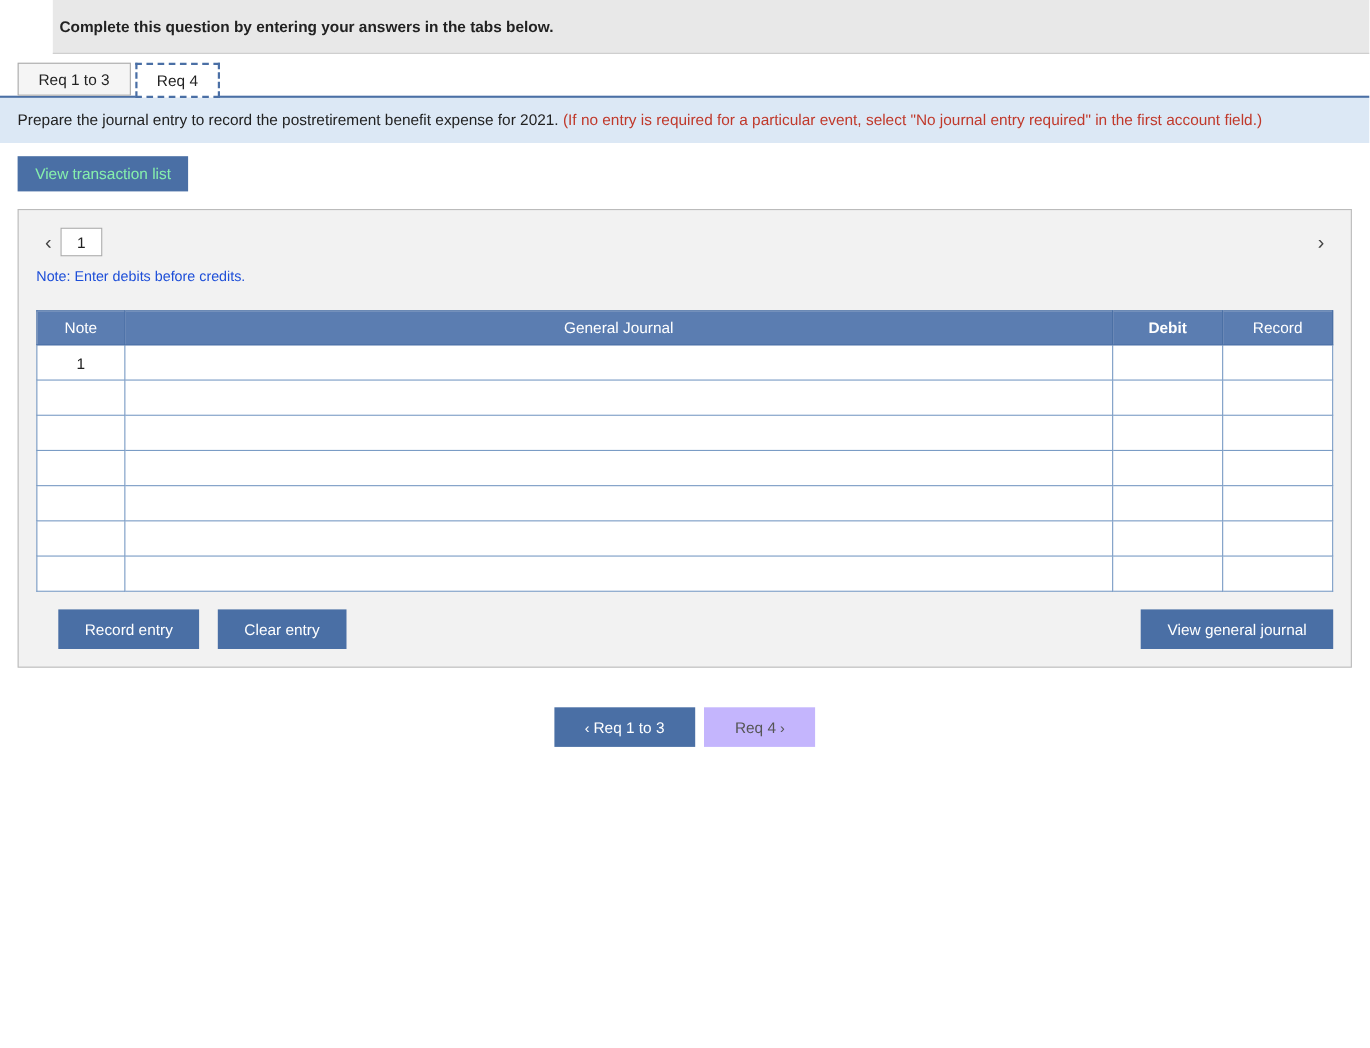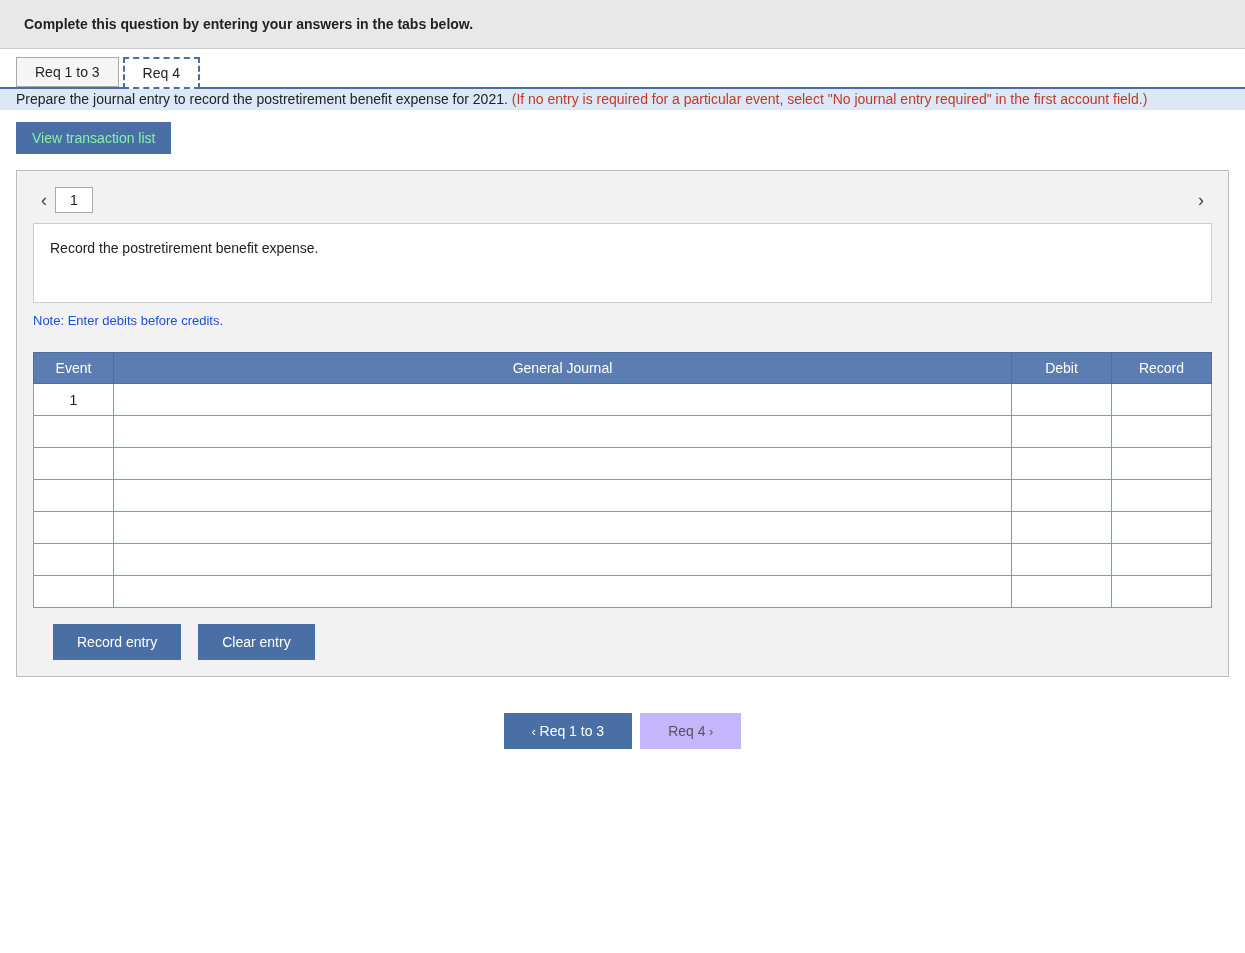--- a/index.html
+++ b/index.html
@@ -5,23 +5,24 @@
     * { box-sizing: border-box; margin: 0; padding: 0; }
     body {
       font-family: Arial, sans-serif;
       font-size: 14px;
       background: #fff;
       color: #222;
     }
 
     .top-instruction {
       background: #e8e8e8;
-      padding: 16px 24px;
+      padding: 16px 6px;
       font-weight: bold;
       border-bottom: 1px solid #ccc;
+      margin-left: 48px;
     }
 
     .tabs-row {
       display: flex;
       border-bottom: 2px solid #4a6fa5;
       padding: 8px 16px 0 16px;
       gap: 4px;
     }
 
     .tab {
@@ -39,21 +40,21 @@
       font-weight: normal;
     }
 
     .tab.req4 {
       border: 2px dashed #4a6fa5;
       background: #fff;
     }
 
     .instruction-box {
       background: #dce8f5;
-      padding: 0 16px;
+      padding: 10px 16px;
       color: #222;
       font-size: 14px;
       line-height: 1.5;
     }
 
     .instruction-box .red-text {
       color: #c0392b;
     }
 
     .view-transaction-btn {
@@ -133,21 +134,21 @@
       color: #fff;
       padding: 7px 10px;
       text-align: center;
       font-weight: normal;
       border: 1px solid #4a6fa5;
       font-size: 14px;
     }
 
     .journal-table th.event-col { width: 80px; }
     .journal-table th.journal-col { }
-    .journal-table th.debit-col { width: 100px; }
+    .journal-table th.debit-col { width: 100px; font-weight: bold; }
     .journal-table th.credit-col { width: 100px; }
 
     .journal-table td {
       border: 1px solid #7a9cc5;
       padding: 4px 6px;
       background: #fff;
       height: 32px;
     }
 
     .journal-table td.event-cell {
@@ -239,28 +240,27 @@
 
 <div class="worksheet-container">
 
 
   <div class="nav-row">
     <button class="nav-arrow">‹</button>
     <div class="tab-number">1</div>
     <button class="nav-arrow nav-right">›</button>
   </div>
 
-  <div class="description-box">Record the postretirement benefit expense.</div>
 
   <div class="note-text">Note: Enter debits before credits.</div>
 
   <table class="journal-table">
     <thead>
       <tr>
-        <th class="event-col">Event</th>
+        <th class="event-col">Note</th>
         <th class="journal-col">General Journal</th>
         <th class="debit-col">Debit</th>
         <th class="credit-col">Record</th>
       </tr>
     </thead>
     <tbody>
       <tr>
         <td class="event-cell">1</td>
         <td><input type="text" style=""></td>
         <td><input type="text" style=""></td>
@@ -301,20 +301,21 @@
         <td><input type="text" style=""></td>
         <td><input type="text" style=""></td>
         <td><input type="text" style=""></td>
       </tr>
     </tbody>
   </table>
 
   <div class="buttons-row">
     <button class="action-btn">Record entry</button>
     <button class="action-btn">Clear entry</button>
+    <button class="action-btn view-general-btn">View general journal</button>
   </div>
 
 </div>
 
 
 <div class="bottom-nav">
   <button class="bottom-btn prev">
     <span class="arrow">‹ </span><span>Req 1 to 3</span>
   </button>
   <button class="bottom-btn next">

